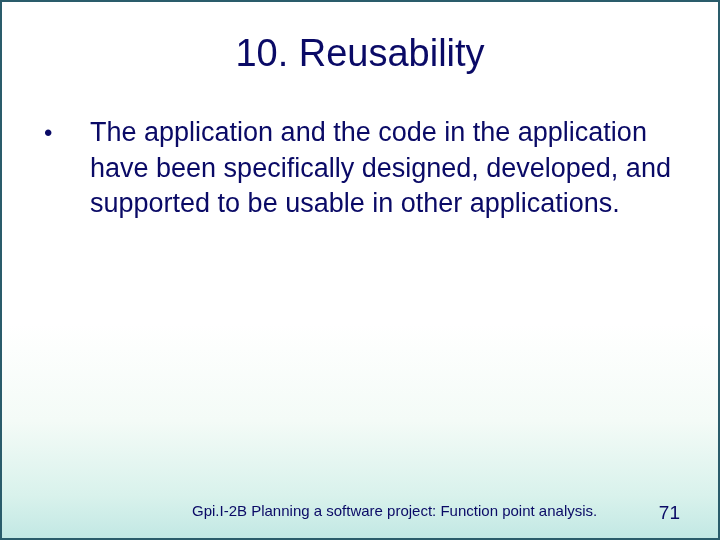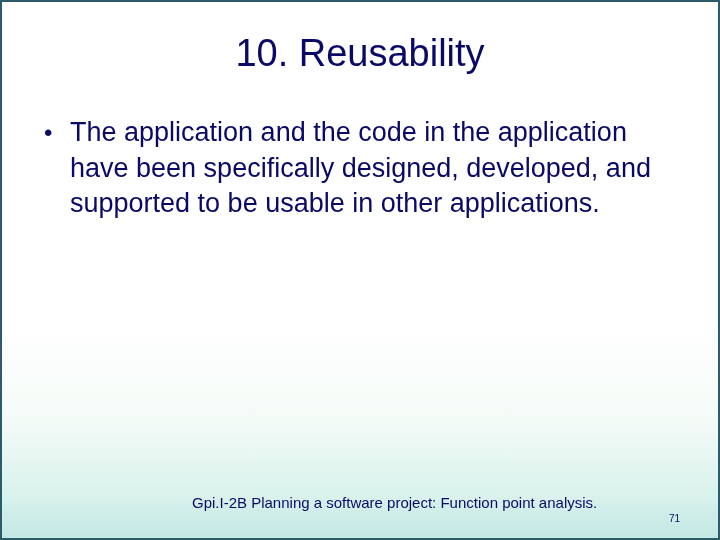--- a/index.html
+++ b/index.html
@@ -42,40 +42,40 @@
     width: 28px;
     flex-shrink: 0;
     text-align: left;
     padding-left: 2px;
   }
   .bullet-text {
     color: #0a0a66;
     font-size: 27px;
     line-height: 1.32;
     font-weight: 400;
+    margin-left: 20px;
   }
   .footer {
     position: absolute;
     bottom: 14px;
     left: 0;
     width: 100%;
     padding: 0 38px 0 0;
     display: flex;
     justify-content: space-between;
-    align-items: center;
+    align-items: flex-start;
   }
   .footer-text {
     color: #0a0a66;
     font-size: 15px;
     margin-left: 190px;
   }
   .footer-page {
     color: #0a0a66;
-    font-size: 10px;
-    margin-top: 32px;
+    font-size: 19px;
   }
 </style>
 </head>
 <body>
 
 <div class="slide">
   <h1 class="title">10. Reusability</h1>
   <div class="body">
     <div class="bullet-row">
       <div class="bullet-dot">•</div>

